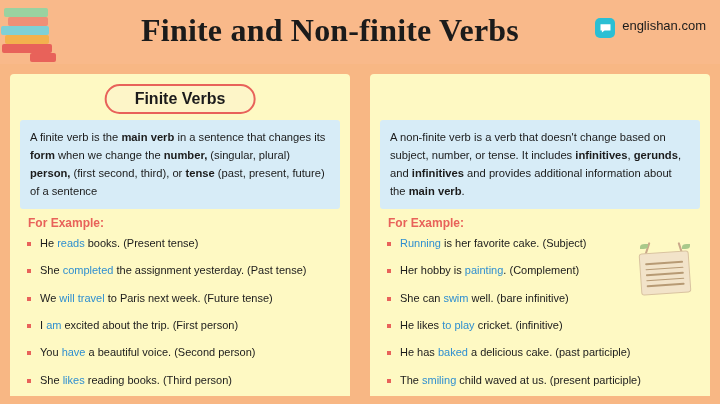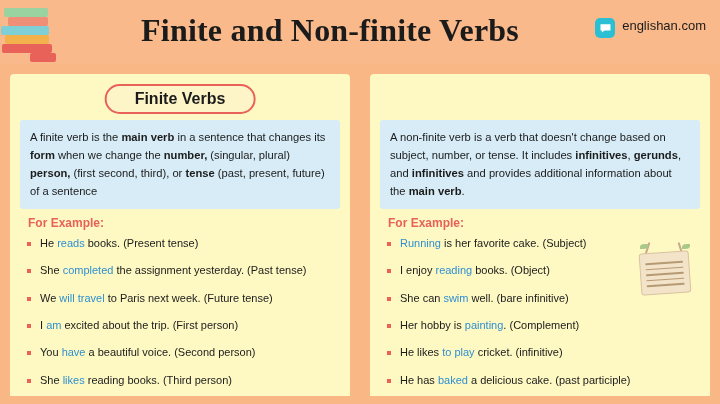--- a/index.html
+++ b/index.html
@@ -245,23 +245,22 @@
         <li><span>She </span><span class="hl">likes</span><span> reading books. (Third person)</span></li>
         <li><span>She </span><span class="hl">sings</span><span> beautifully. (indicative mood)</span></li>
       </ul>
   </div>
 
   <div class="col col-right">
     <div class="definition"><span>A non-finite verb is a verb that doesn't change based on subject, number, or tense. It includes </span><b>infinitives</b><span>, </span><b>gerunds</b><span>, and </span><b>infinitives</b><span> and provides additional information about the </span><b>main</b><span> </span><b>verb</b><span>.</span></div>
     <div class="examples-label">For Example:</div>
     <ul class="examples">
         <li><span></span><span class="hl">Running</span><span> is her favorite cake. (Subject)</span></li>
-        <li><span>I enjoy </span><span class="hl">reading</span><span> books. (Object)</span></li>
+        <li><span>Her hobby is </span><span class="hl">painting</span><span>. (Complement)</span></li>
         <li><span>She can </span><span class="hl">swim</span><span> well. (bare infinitive)</span></li>
-        <li><span>Her hobby is </span><span class="hl">painting</span><span>. (Complement)</span></li>
         <li><span>He likes </span><span class="hl">to play</span><span> cricket. (infinitive)</span></li>
         <li><span>He has </span><span class="hl">baked</span><span> a delicious cake. (past participle)</span></li>
         <li><span>The </span><span class="hl">smiling</span><span> child waved at us. (present participle)</span></li>
       </ul>
     <div class="scroll-deco">
       <div class="twig twig-1"></div>
       <div class="twig twig-2"></div>
       <div class="leaf leaf-1"></div>
       <div class="leaf leaf-2"></div>
       <div class="scroll-body"></div>

